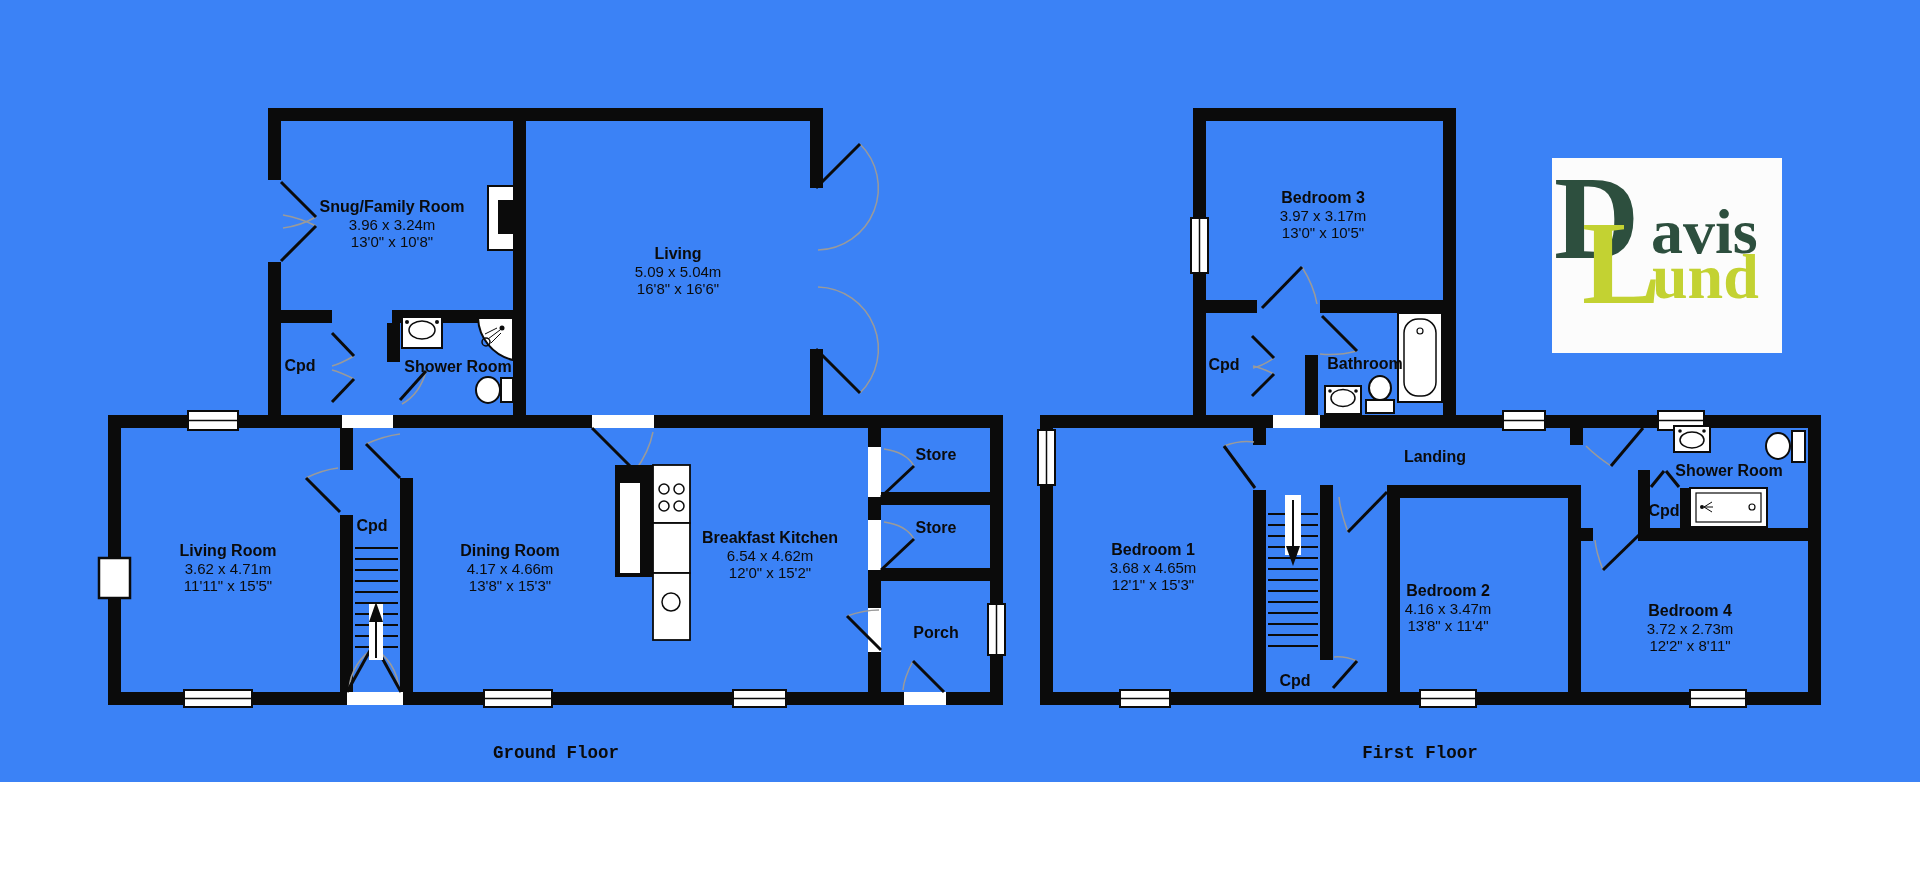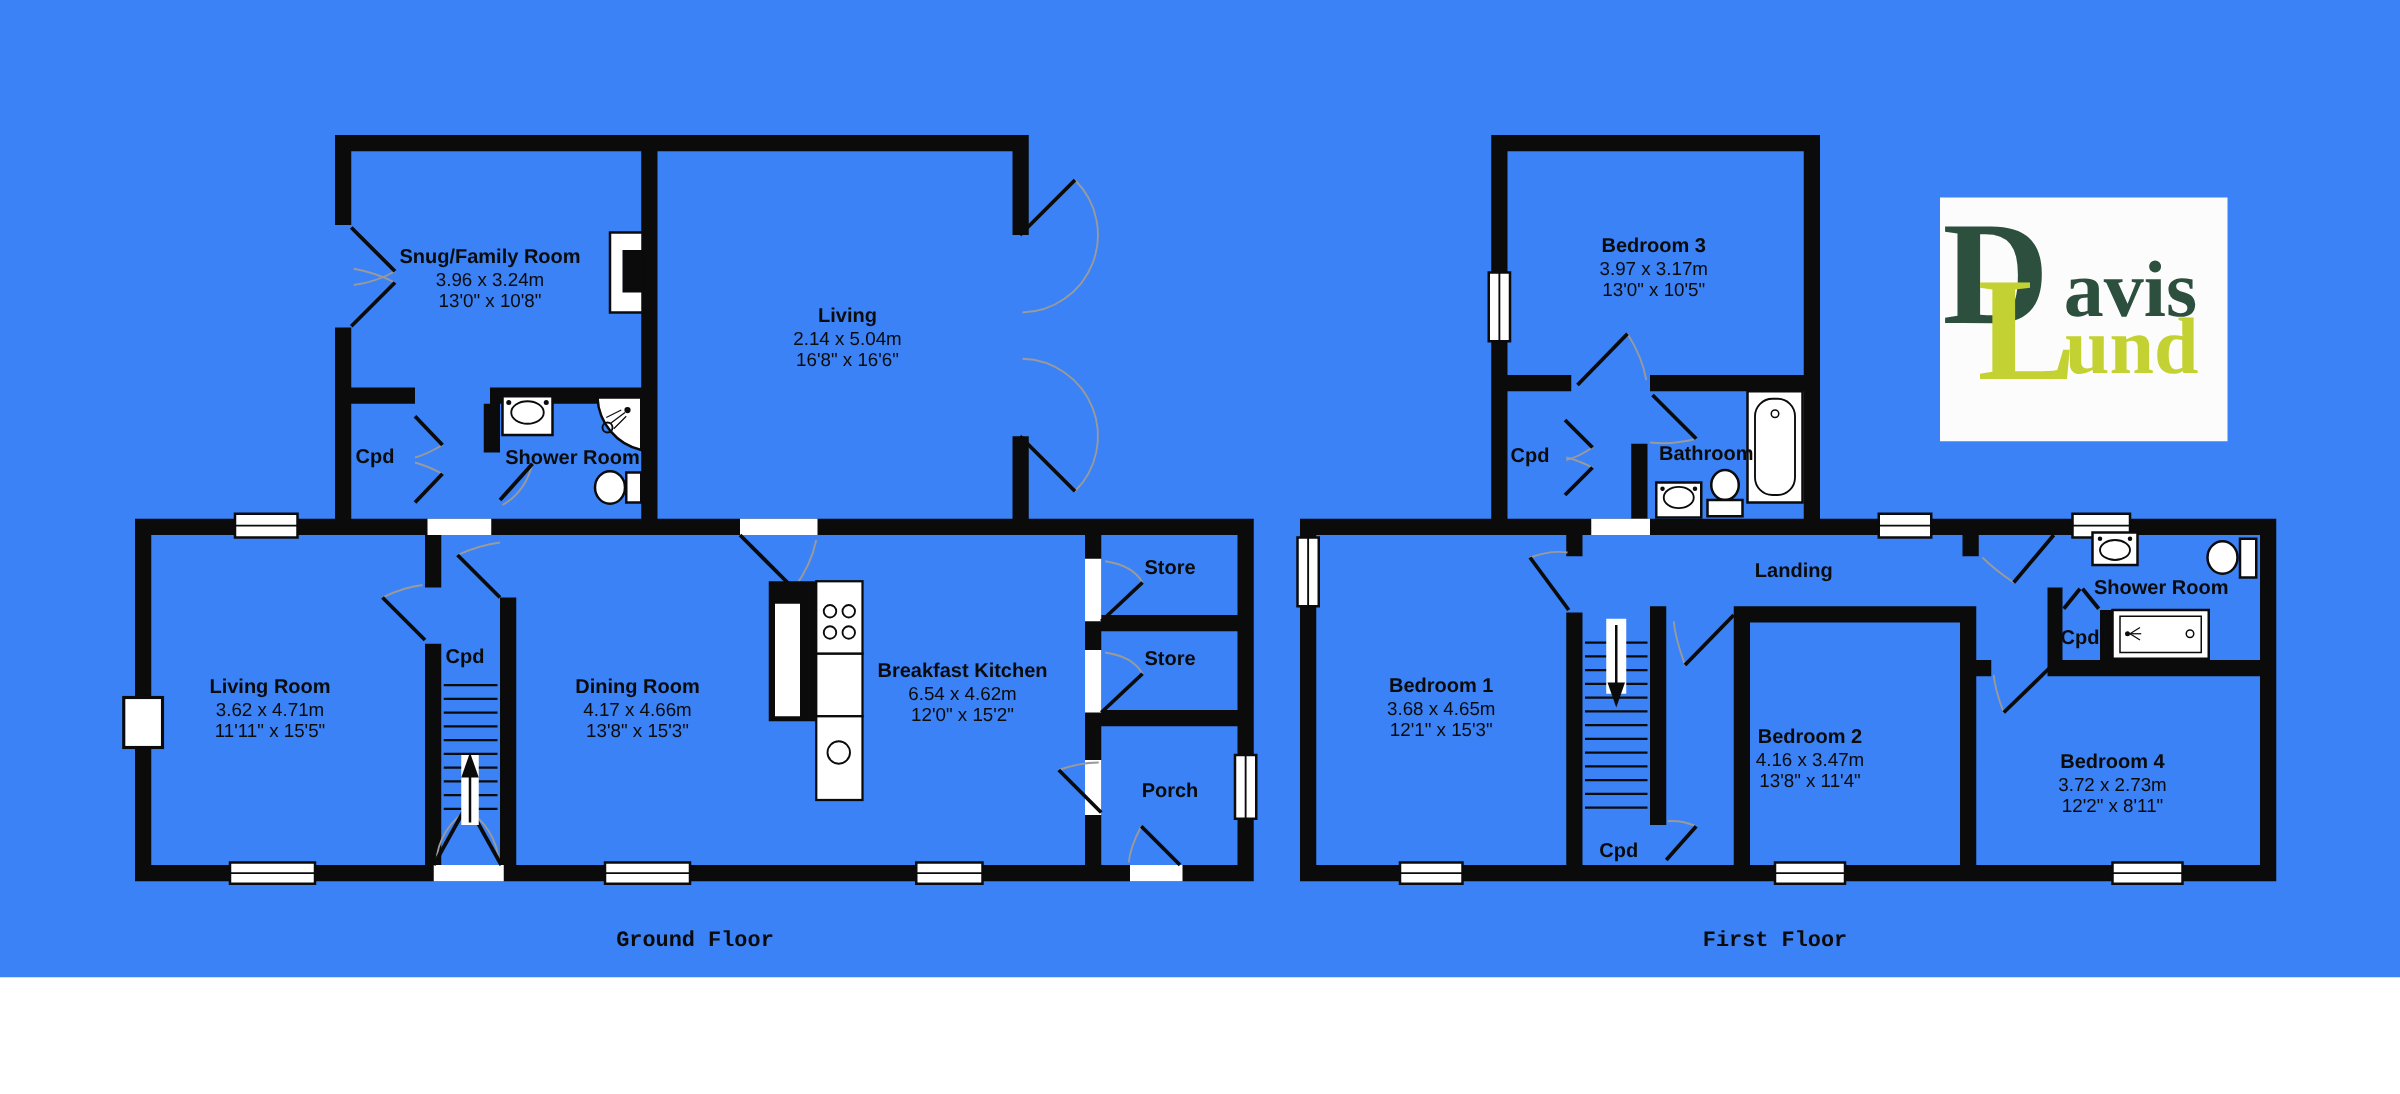--- a/index.html
+++ b/index.html
@@ -250,30 +250,30 @@
   </g>
 </svg>
 
 <div class="lbl" style="left:392px;top:224px">
   <span class="n">Snug/Family Room</span>
   <span class="d">3.96 x 3.24m</span>
   <span class="d">13'0" x 10'8"</span>
 </div>
 <div class="lbl" style="left:678px;top:271px">
   <span class="n">Living</span>
-  <span class="d">2.14 x 5.04m</span>
+  <span class="d">5.09 x 5.04m</span>
   <span class="d">16'8" x 16'6"</span>
 </div>
 <div class="lbl" style="left:458px;top:367px">
   <span class="n">Shower Room</span>
 </div>
 <div class="lbl" style="left:300px;top:366px">
   <span class="n">Cpd</span>
 </div>
-<div class="lbl" style="left:216px;top:568px">
+<div class="lbl" style="left:228px;top:568px">
   <span class="n">Living Room</span>
   <span class="d">3.62 x 4.71m</span>
   <span class="d">11'11" x 15'5"</span>
 </div>
 <div class="lbl" style="left:372px;top:526px">
   <span class="n">Cpd</span>
 </div>
 <div class="lbl" style="left:510px;top:568px">
   <span class="n">Dining Room</span>
   <span class="d">4.17 x 4.66m</span>

